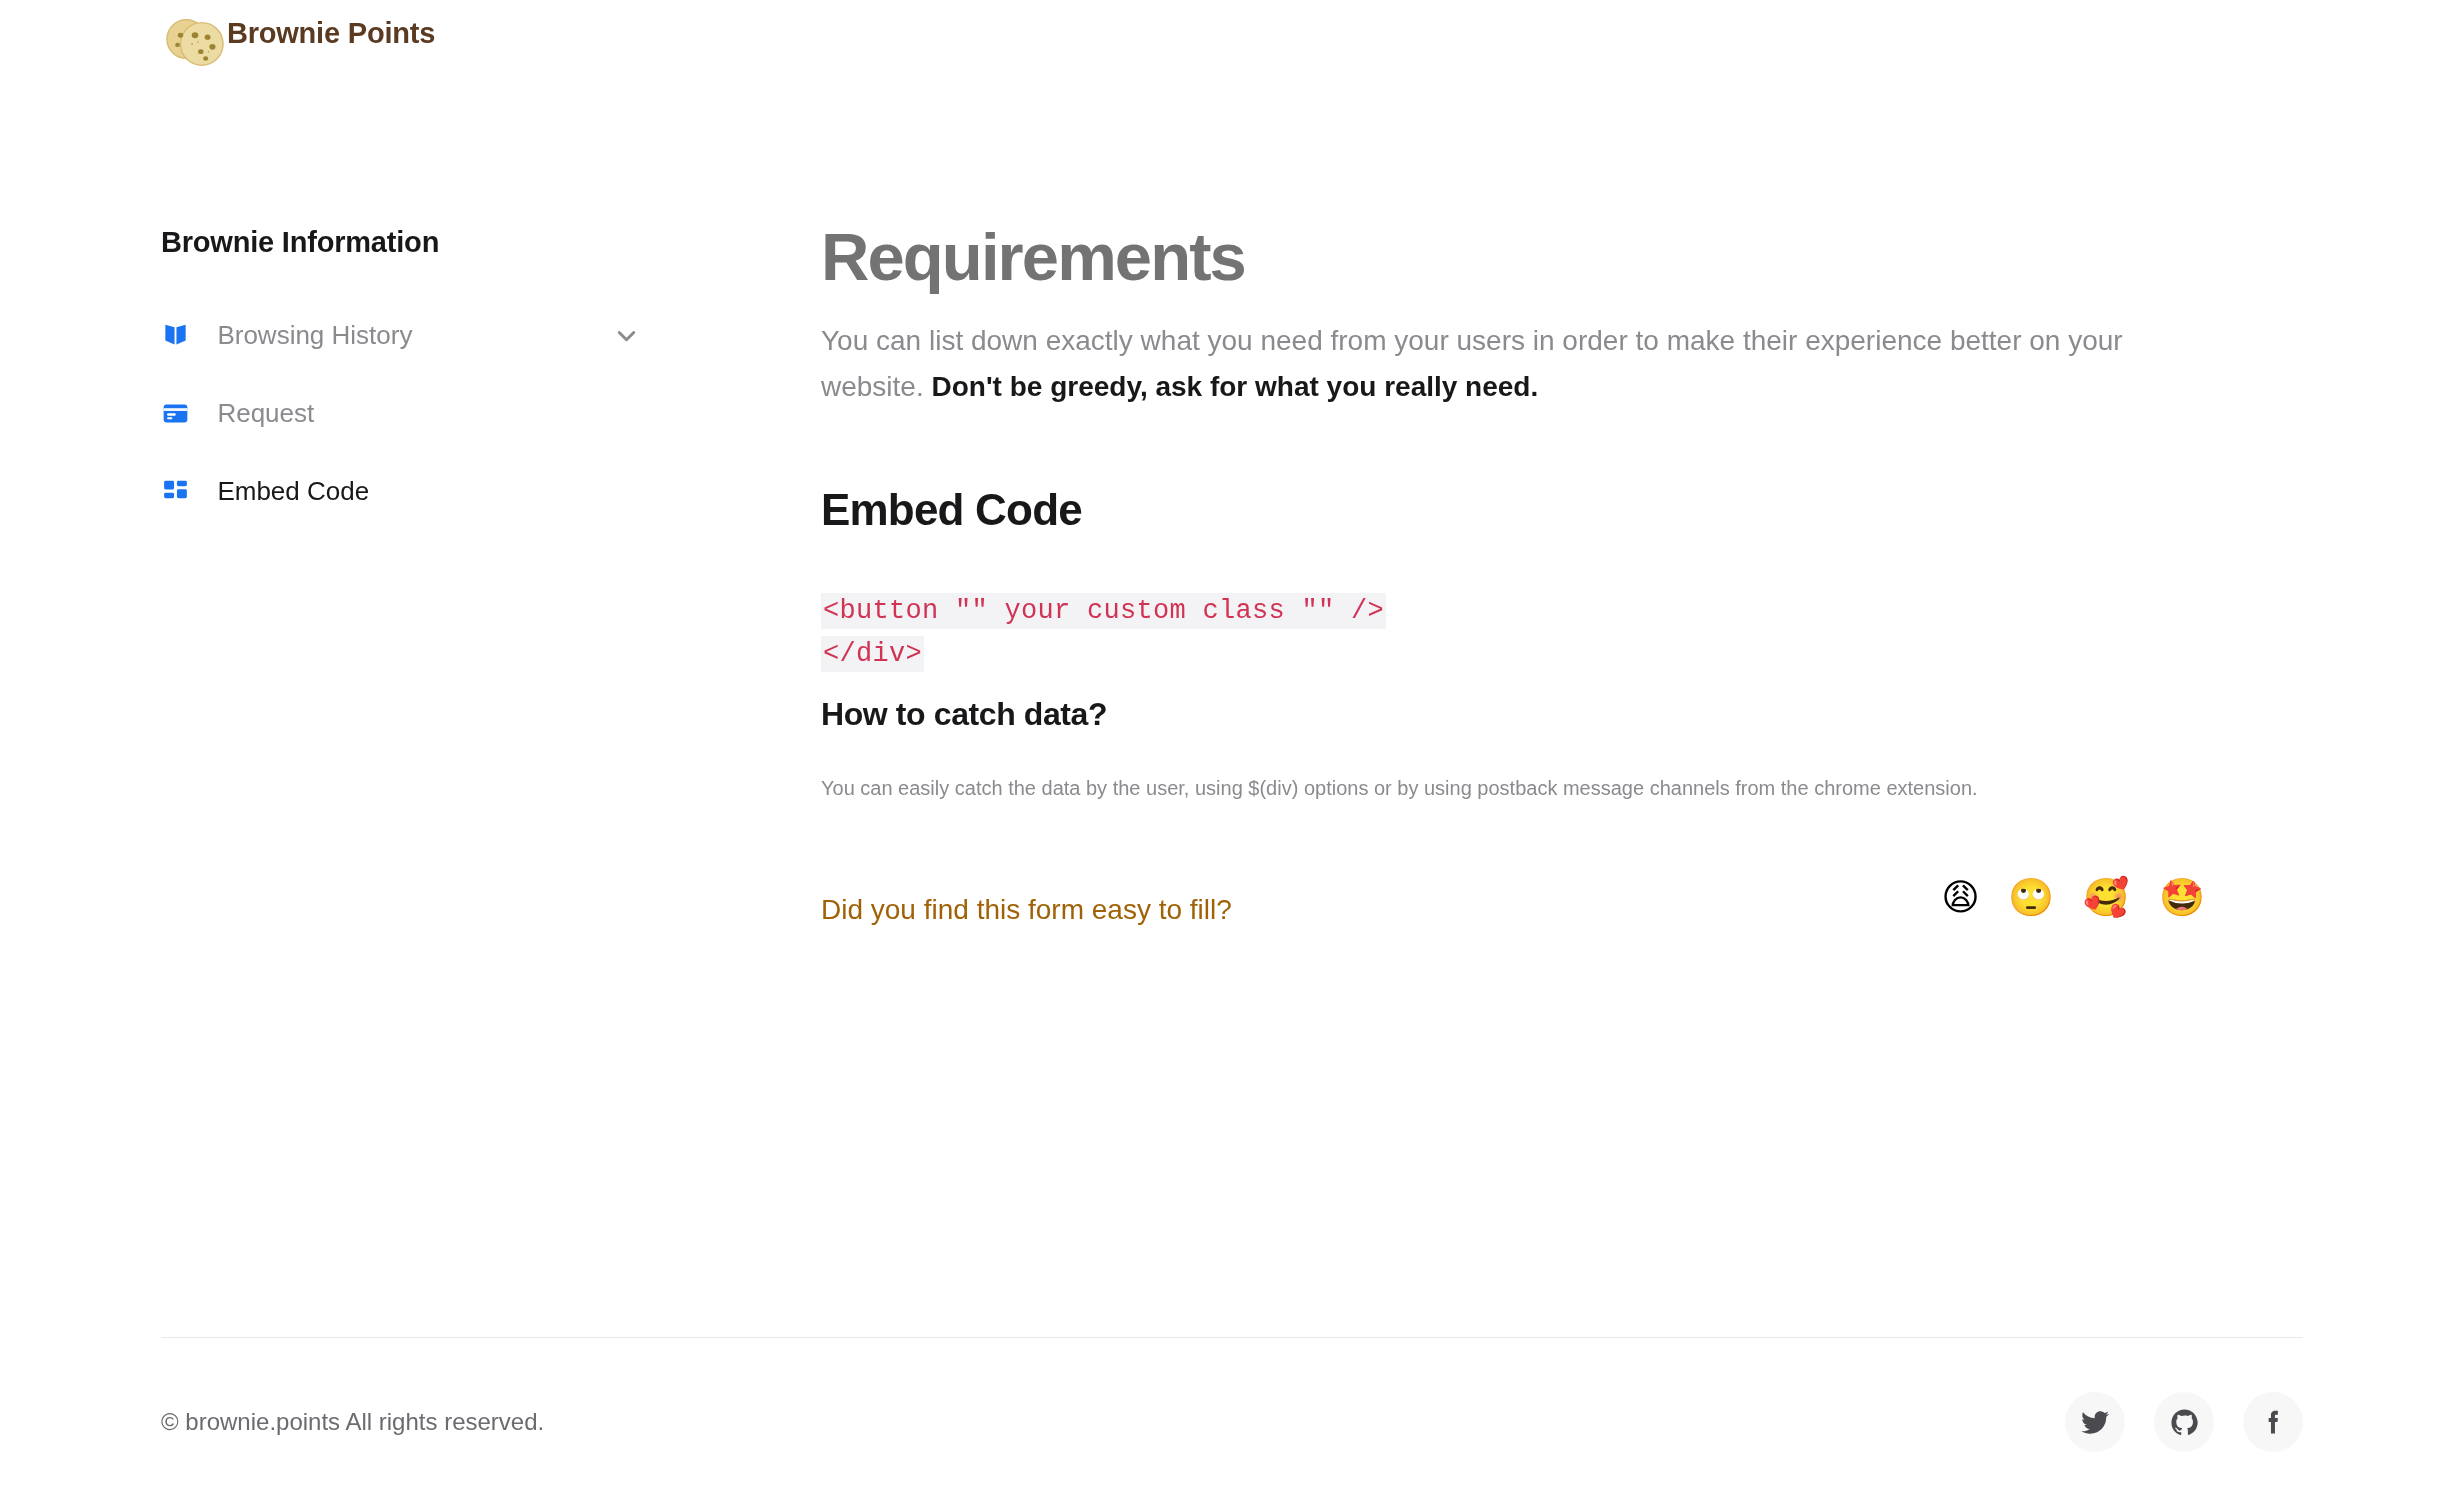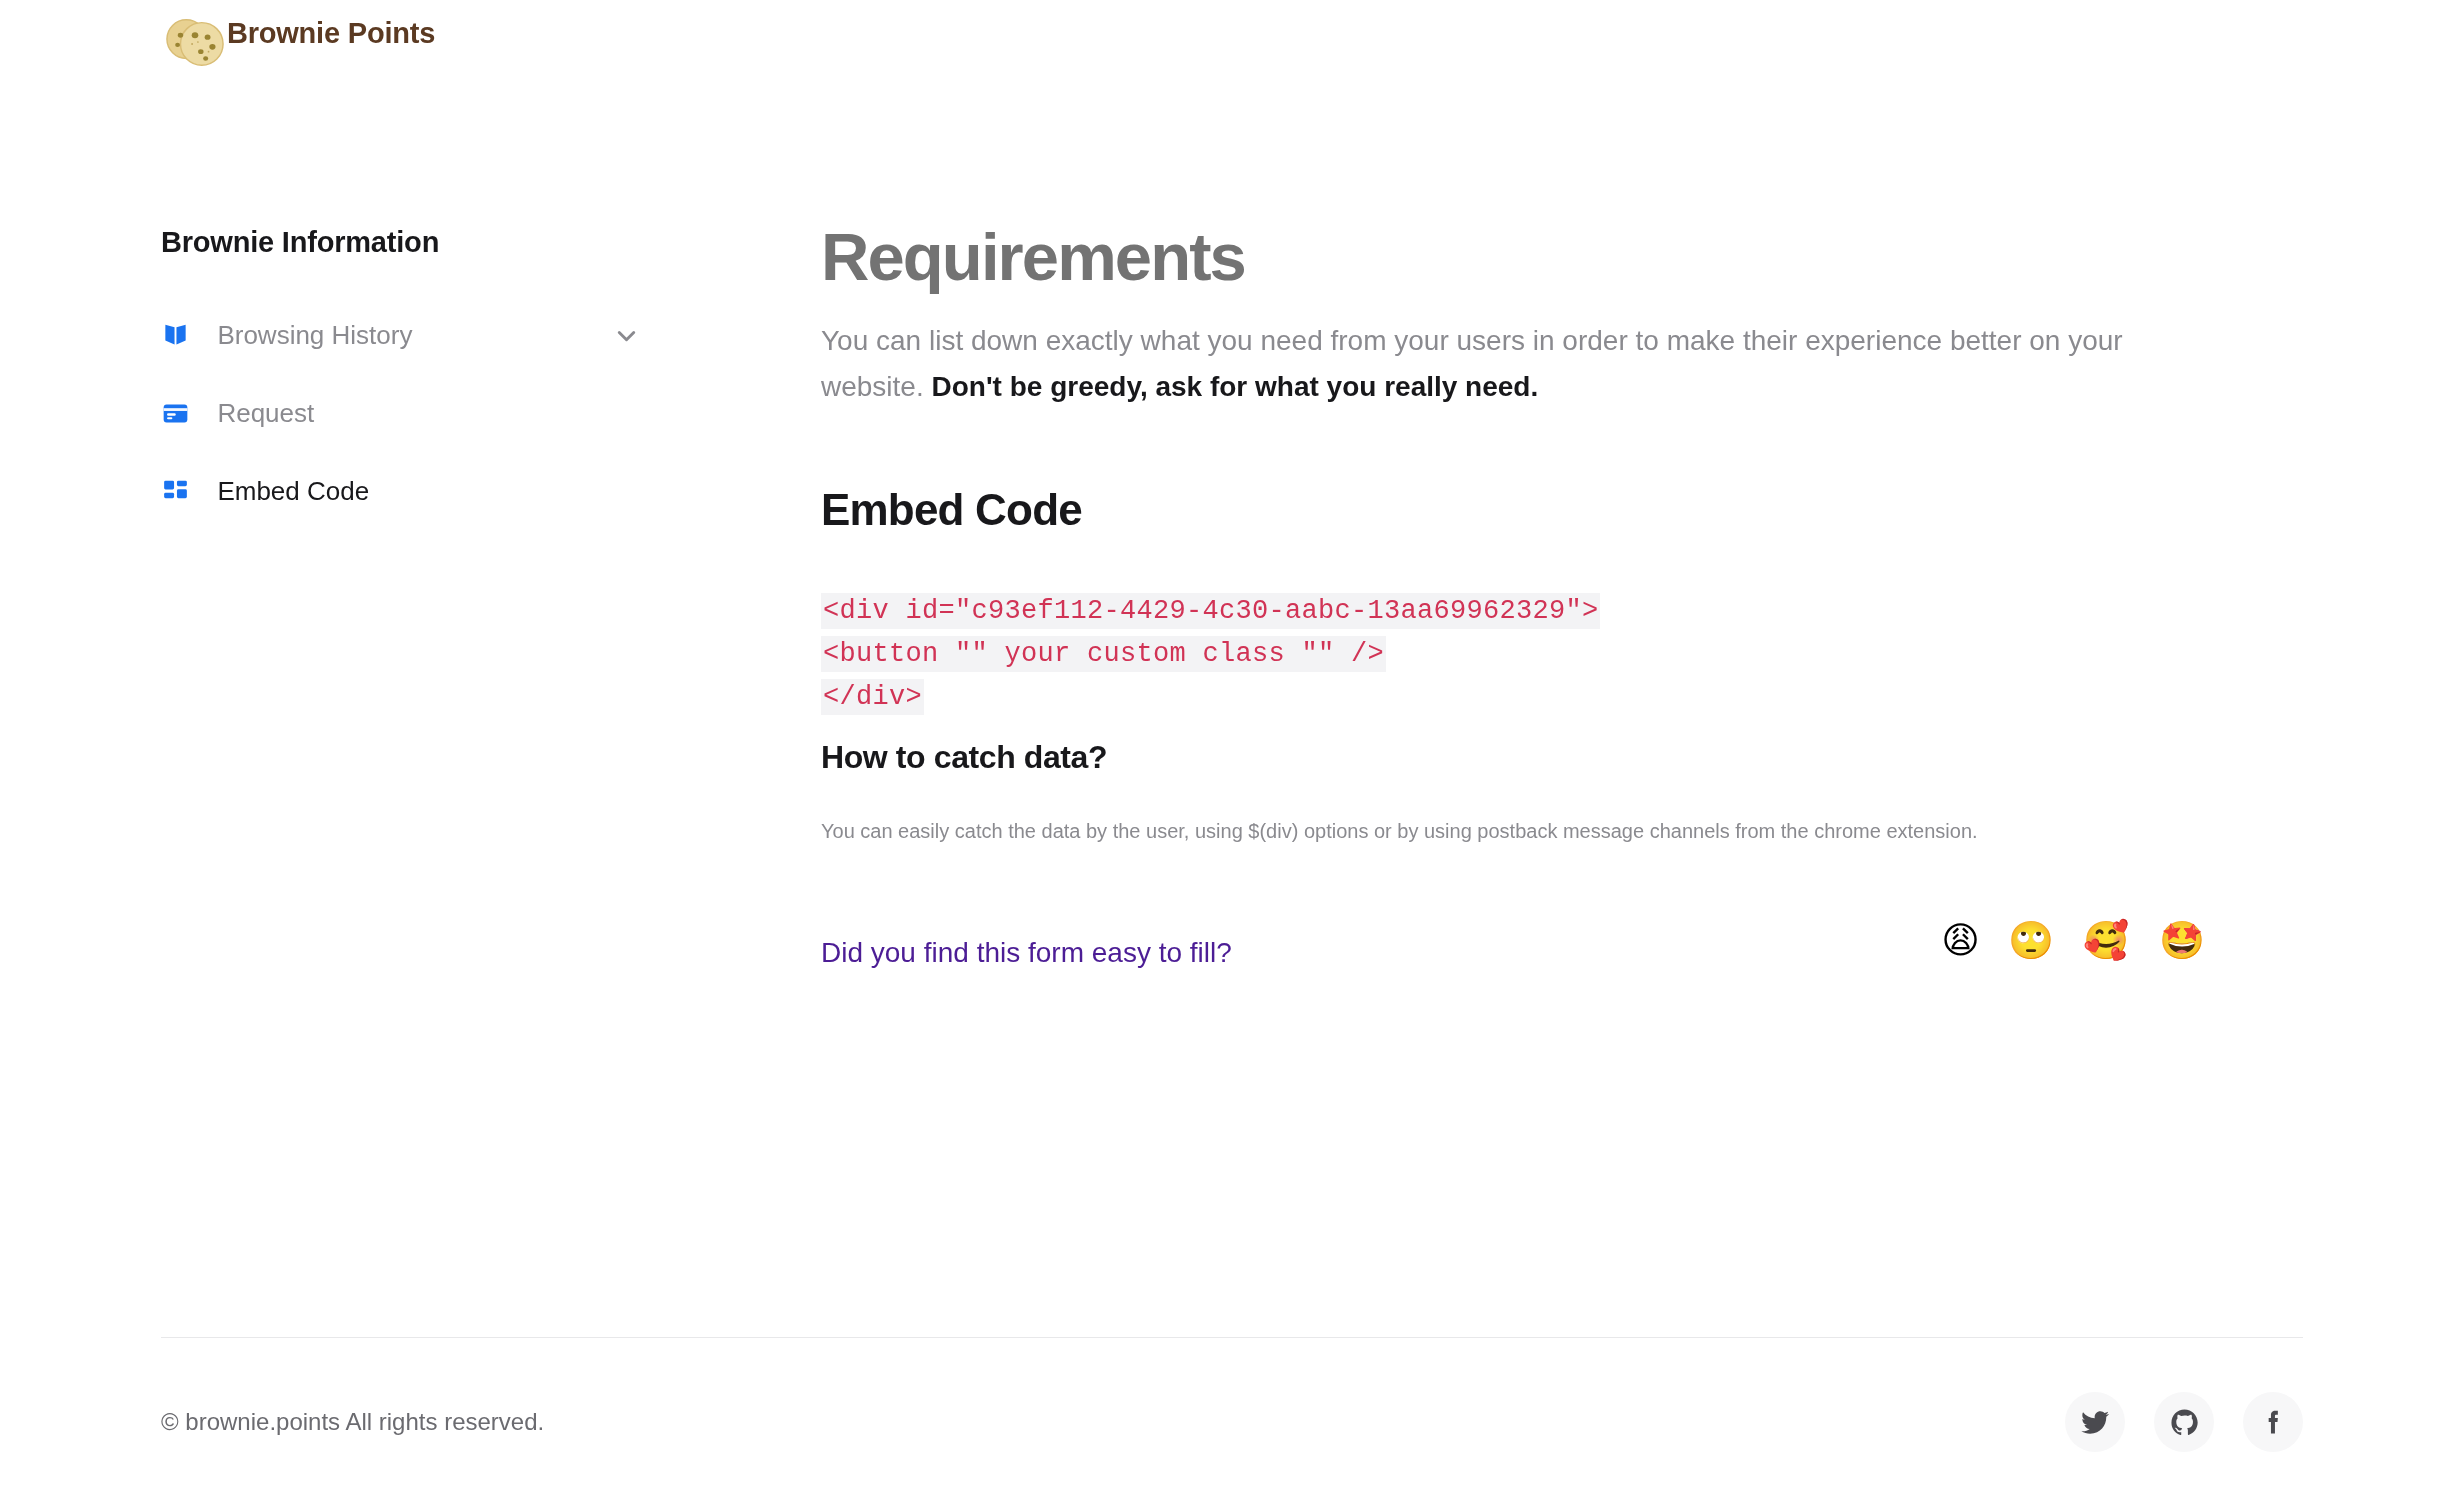--- a/index.html
+++ b/index.html
@@ -178,21 +178,21 @@
     max-width: 1397px;
   }
   .feedback-row {
     display: flex;
     align-items: center;
     justify-content: space-between;
     max-width: 1519px;
   }
   .feedback-question {
     font-size: 28px;
-    color: #4c1d95;
+    color: #a16207;
     margin-top: 25px;
   }
   .emoji-group {
     display: flex;
     align-items: center;
     gap: 29px;
   }
   .emoji-btn {
     font-size: 37px;
     line-height: 1;
@@ -313,21 +313,20 @@
   </aside>
 
   <main class="content">
     <h1 class="page-title">Requirements</h1>
 
     <p class="intro"><span>You can list down exactly what you need from your users in order to make their experience better on your website. </span><strong>Don't be greedy, ask for what you really need.</strong></p>
 
     <h2 class="section-title">Embed Code</h2>
 
     <div class="code-block">
-      <span class="code-line"><code>&lt;div id="c93ef112-4429-4c30-aabc-13aa69962329"&gt;</code></span>
       <span class="code-line"><code>&lt;button "" your custom class "" /&gt;</code></span>
       <span class="code-line"><code>&lt;/div&gt;</code></span>
     </div>
 
     <h3 class="subsection-title">How to catch data?</h3>
 
     <p class="body-text">You can easily catch the data by the user, using $(div) options or by using postback message channels from the chrome extension.</p>
 
     <div class="feedback-row">
       <span class="feedback-question">Did you find this form easy to fill?</span>

